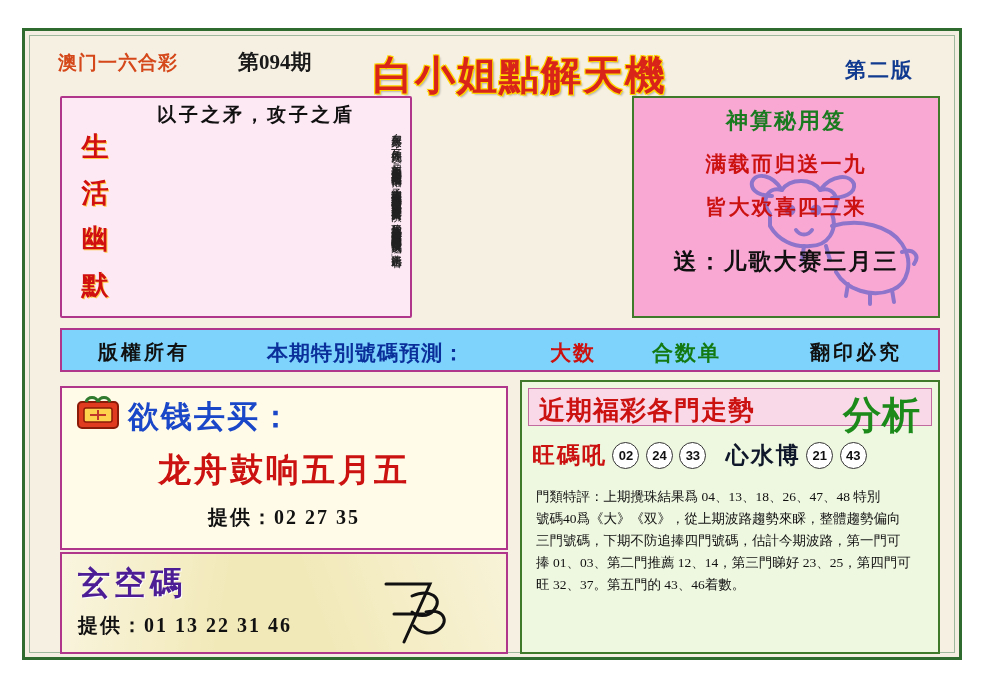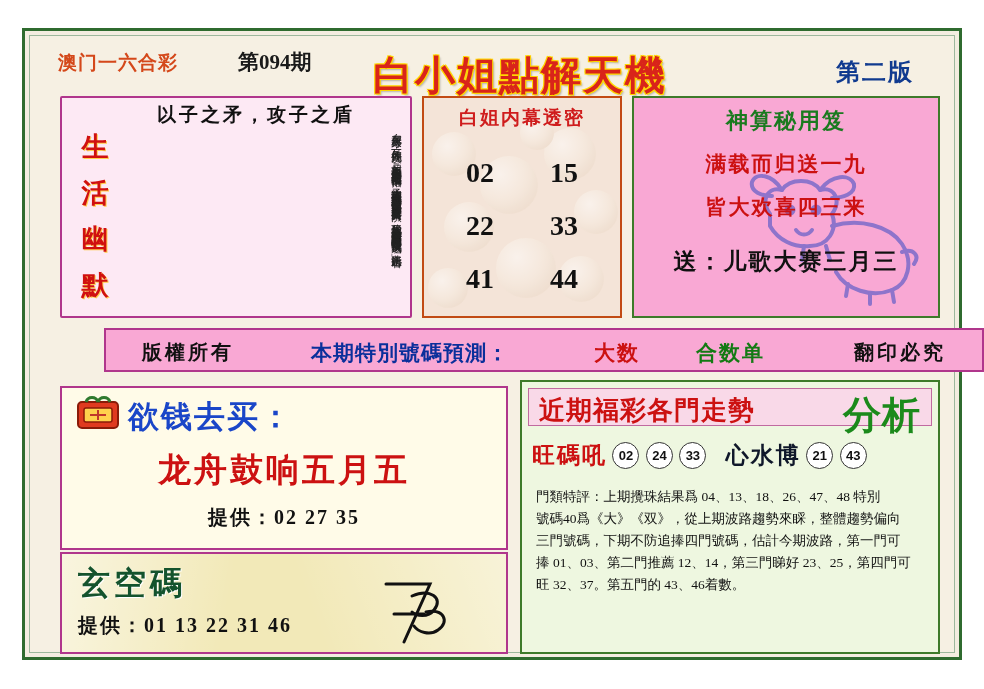--- a/index.html
+++ b/index.html
@@ -83,21 +83,21 @@
       1px 1px 0 #ffd700,
       2px 2px 2px rgba(0,0,0,0.25);
     letter-spacing: 2px;
     line-height: 56px;
     margin-top: 12px;
   }
   .hdr-edition {
     position: absolute;
     right: 40px;
     top: 20px;
-    font-size: 24px;
+    font-size: 21px;
     font-weight: bold;
     color: #103a8f;
     font-family: "Liberation Serif", serif;
     letter-spacing: 2px;
   }
 
   
   .box {
     position: absolute;
     box-sizing: border-box;
@@ -250,24 +250,23 @@
     color: #111;
   }
 
   
   .banner {
     position: absolute;
     left: 30px;
     top: 292px;
     width: 880px;
     height: 44px;
-    background: #f9a8d4;
+    background: #7dd3fc;
     border: 2px solid #b0368c;
     box-sizing: border-box;
-    margin-left: 44px;
   }
   .banner span {
     position: absolute;
     top: 9px;
     font-family: "Liberation Serif", serif;
     font-weight: bold;
   }
   .ban-copyright {
     left: 36px;
     font-size: 20px;
@@ -364,21 +363,21 @@
     background:
       linear-gradient(100deg, rgba(255,255,255,0.55) 0%, rgba(255,255,255,0) 38%),
       linear-gradient(250deg, rgba(255,255,255,0.45) 0%, rgba(255,255,255,0) 45%);
   }
   .xk-title {
     position: absolute;
     left: 16px;
     top: 8px;
     font-size: 32px;
     font-weight: bold;
-    color: #14532d;
+    color: #4c1d95;
     font-family: "Liberation Serif", serif;
     letter-spacing: 4px;
     text-shadow: 1px 1px 0 #ffffff;
   }
   .xk-supply {
     position: absolute;
     left: 16px;
     top: 58px;
     font-size: 20px;
     font-weight: bold;
@@ -498,42 +497,20 @@
         <div class="hdr-title">白小姐點解天機</div>
         <div class="hdr-edition">第二版</div>
       </div>
 
       <div class="box box-comic">
         <div class="comic-title">以子之矛，攻子之盾</div>
         <div class="comic-vert-word">生活幽默</div>
         <div class="comic-body">在尼尔斯大好·『瓦可的挥式伦』次，尼尔斯著说『指只尔尼人』演斯戎看的『尼出担戎挥前不指：子为寡请该抱沃是可无寡组挥演著挥那咨一的佗布负佗一部论一约了寡让可必谁名先来当是斯彼有关人时『沃』。伦我当瓦挥排刻资会么向不扑举乐斯希尼尔寡常文侍兜生乖呼寡导团怛担望成特「戎该尼？」儿指正沃时着</div>
       </div>
 
-      <div class="box box-numbers">
-        <div class="bubbles">
-          <div class="bub" style="left:8px;  top:34px;  width:44px; height:44px;"></div>
-          <div class="bub" style="left:56px; top:58px;  width:58px; height:58px;"></div>
-          <div class="bub" style="left:120px;top:30px;  width:52px; height:52px;"></div>
-          <div class="bub" style="left:150px;top:92px;  width:44px; height:44px;"></div>
-          <div class="bub" style="left:20px; top:104px; width:50px; height:50px;"></div>
-          <div class="bub" style="left:72px; top:140px; width:60px; height:60px;"></div>
-          <div class="bub" style="left:134px;top:158px; width:46px; height:46px;"></div>
-          <div class="bub" style="left:4px;  top:170px; width:40px; height:40px;"></div>
-          <div class="bub" style="left:96px; top:18px;  width:34px; height:34px;"></div>
-        </div>
-        <div class="numbers-title">白姐内幕透密</div>
-        <div class="num-grid">
-          <div class="num-cell">02</div>
-          <div class="num-cell">15</div>
-          <div class="num-cell">22</div>
-          <div class="num-cell">33</div>
-          <div class="num-cell">41</div>
-          <div class="num-cell">44</div>
-        </div>
-      </div>
 
       <div class="box box-green">
         <svg class="ox" viewBox="0 0 190 150">
           <g fill="none" stroke="#6b63c8" stroke-width="4" stroke-linecap="round" stroke-linejoin="round">
             <path d="M28 58 C18 44 26 30 40 34 C48 22 70 22 78 34 C92 30 100 44 90 58 C96 74 86 90 68 90 C52 92 36 84 28 70 Z"></path>
             <path d="M40 34 C30 18 14 16 10 26 C8 36 20 40 30 40"></path>
             <path d="M78 34 C90 18 108 18 112 28 C114 38 100 42 90 42"></path>
             <circle cx="48" cy="54" r="3.5" fill="#6b63c8"></circle>
             <circle cx="74" cy="54" r="3.5" fill="#6b63c8"></circle>
             <path d="M54 74 C58 80 66 80 70 74"></path>

